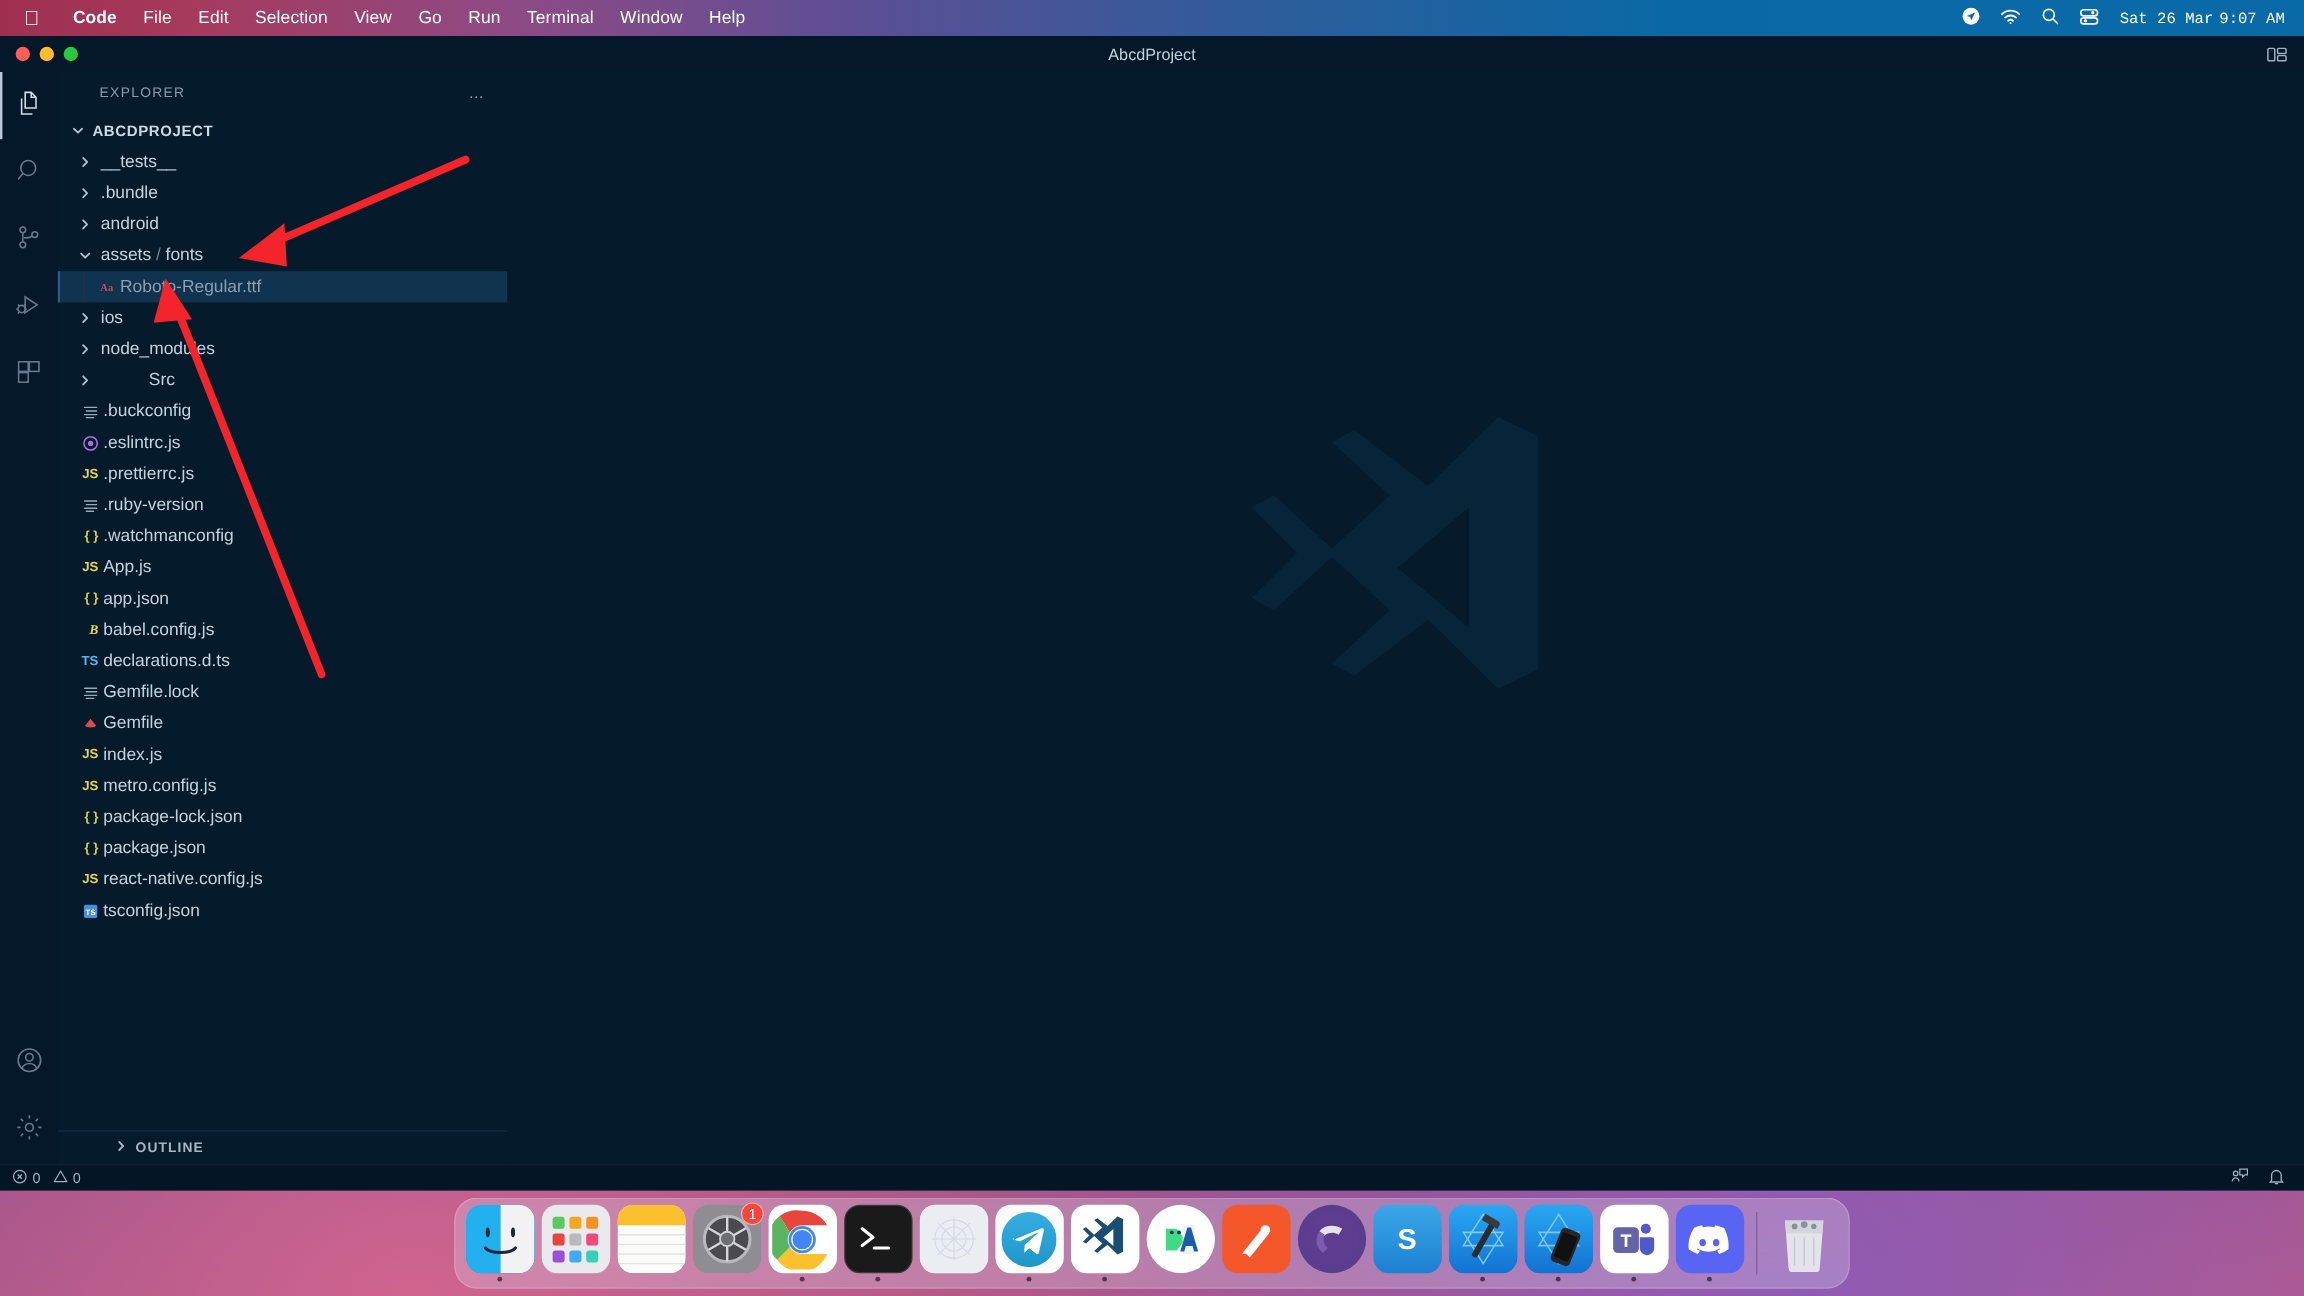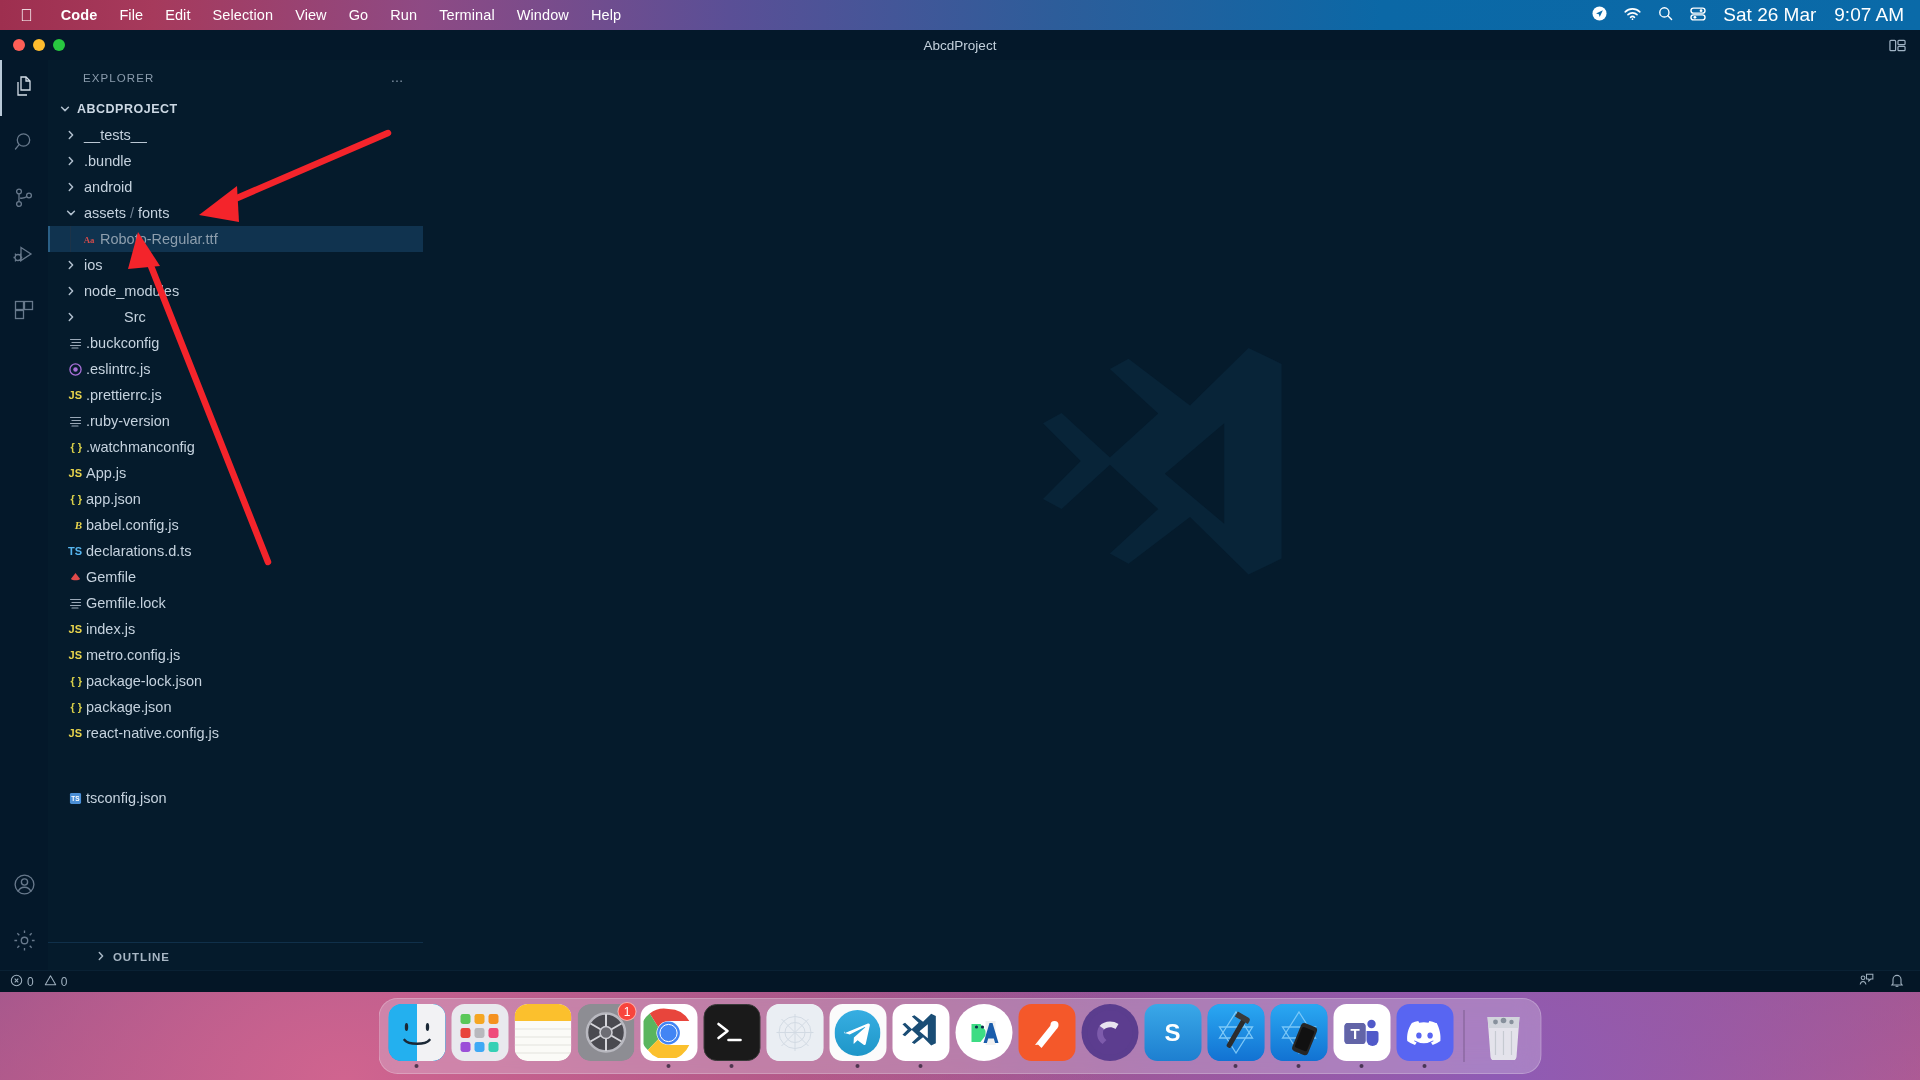--- a/index.html
+++ b/index.html
@@ -30,21 +30,21 @@
   .menu-items { display:flex; align-items:center; gap:0; }
   .menu-item {
     font-size:14.5px; padding:2px 11px; white-space:nowrap;
     color:#fff; letter-spacing:.1px;
   }
   .menu-item.bold { font-weight:bold; }
   .menubar-right {
     margin-left:auto; display:flex; align-items:center; gap:17px;
     padding-right:16px; font-size:14px;
   }
-  .mb-clock { font-size:19px; display:flex; gap:18px; }
+  .mb-clock { font-size:13px; display:flex; gap:5px;font-family:Liberation Mono, monospace; }
 
   
   .vscode {
     position:absolute; top:30px; left:0; width:1920px; height:962px;
     background:#051b2c; display:flex; flex-direction:column;
     z-index:20;
   }
   .titlebar {
     height:30px; background:#04182a; display:flex; align-items:center;
     position:relative; flex:none;
@@ -468,36 +468,36 @@
               <span>babel.config.js</span>
             </div>
             <div class="row" style="padding-left: 14px;">
               <span class="fi">
                 <span class="c-ts">TS</span>
               </span>
               <span>declarations.d.ts</span>
             </div>
             <div class="row" style="padding-left: 14px;">
               <span class="fi">
+                <svg width="13" height="13" viewBox="0 0 13 13" fill="none" stroke="#9aa9b8" stroke-width="1.2" stroke-linecap="round">
+                  <path d="M1.5 2.5h10M3 5.5h8.5M1.5 8.5h10M3 11h6"></path>
+                </svg>
+              </span>
+              <span>Gemfile.lock</span>
+            </div>
+            <div class="row" style="padding-left: 14px;">
+              <span class="fi">
                 <svg width="13" height="13" viewBox="0 0 14 14">
                   <path d="M2 8.5 7 2.2l5 6.3c-1.6 2-8.4 2-10 0z" fill="#e04a4a"></path>
                 </svg>
               </span>
               <span>Gemfile</span>
             </div>
             <div class="row" style="padding-left: 14px;">
               <span class="fi">
-                <svg width="13" height="13" viewBox="0 0 13 13" fill="none" stroke="#9aa9b8" stroke-width="1.2" stroke-linecap="round">
-                  <path d="M1.5 2.5h10M3 5.5h8.5M1.5 8.5h10M3 11h6"></path>
-                </svg>
-              </span>
-              <span>Gemfile.lock</span>
-            </div>
-            <div class="row" style="padding-left: 14px;">
-              <span class="fi">
                 <span class="c-js">JS</span>
               </span>
               <span>index.js</span>
             </div>
             <div class="row" style="padding-left: 14px;">
               <span class="fi">
                 <span class="c-js">JS</span>
               </span>
               <span>metro.config.js</span>
             </div>
@@ -512,21 +512,21 @@
                 <span class="c-json">{ }</span>
               </span>
               <span>package.json</span>
             </div>
             <div class="row" style="padding-left: 14px;">
               <span class="fi">
                 <span class="c-js">JS</span>
               </span>
               <span>react-native.config.js</span>
             </div>
-            <div class="row" style="padding-left: 14px; margin-top: 39px;">
+            <div class="row" style="padding-left: 14px;">
               <span class="fi">
                 <svg width="13" height="13" viewBox="0 0 14 14">
                   <rect x="1" y="1" width="12" height="12" rx="1.6" fill="#4b8fd6"></rect>
                   <text x="7" y="10" font-size="7" fill="#fff" text-anchor="middle" font-family="Liberation Sans, sans-serif" font-weight="bold">TS</text>
                 </svg>
               </span>
               <span>tsconfig.json</span>
             </div>
           </div>
 

